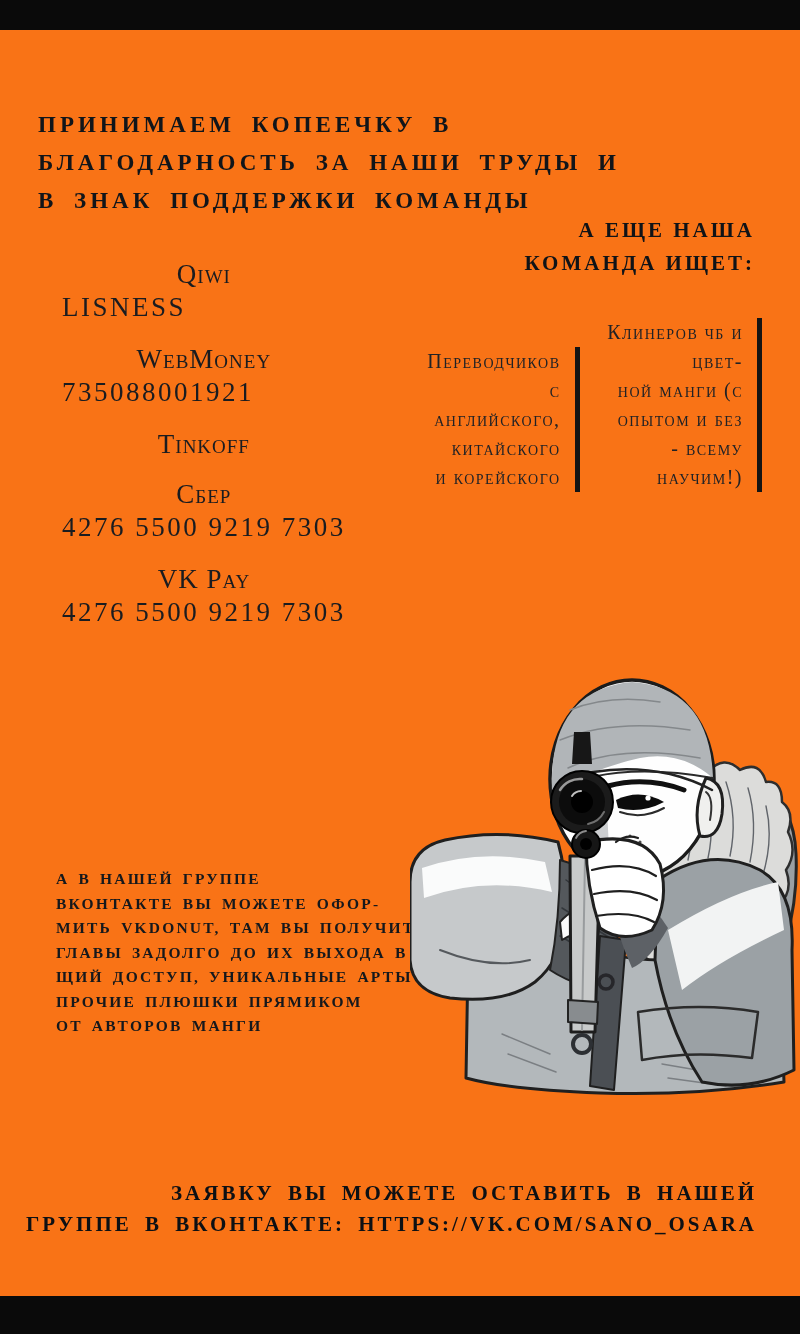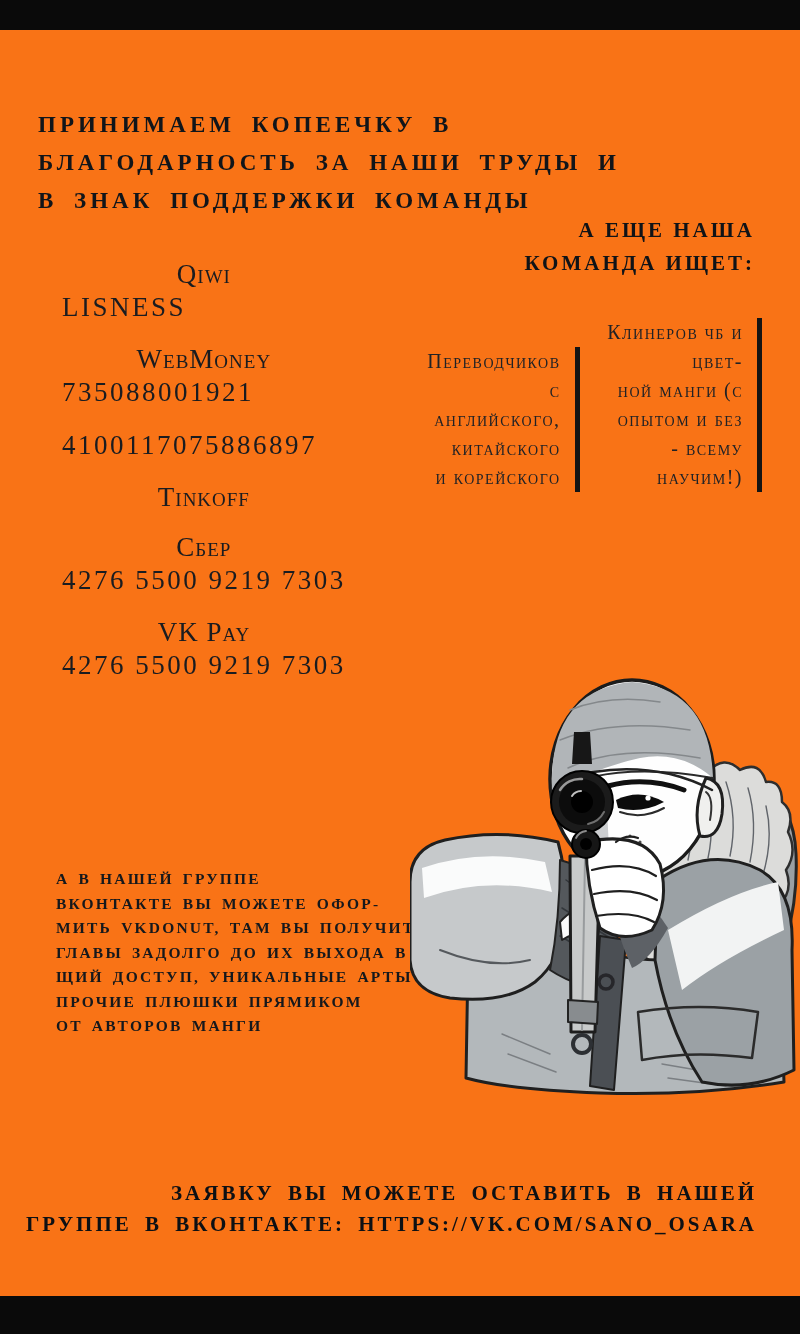--- a/index.html
+++ b/index.html
@@ -55,21 +55,20 @@
   <div class="payments">
     <div class="pay-item">
       <div class="pay-label">Qiwi</div>
       <div class="pay-value">LISNESS</div>
     </div>
     <div class="pay-item">
       <div class="pay-label">WebMoney</div>
       <div class="pay-value">735088001921</div>
     </div>
     <div class="pay-item">
-      <div class="pay-value">4100117075886897</div>
     </div>
     <div class="pay-item">
       <div class="pay-label">Tinkoff</div>
     </div>
     <div class="pay-item">
       <div class="pay-label">Сбер</div>
       <div class="pay-value">4276 5500 9219 7303</div>
     </div>
     <div class="pay-item">
       <div class="pay-label">VK Pay</div>

